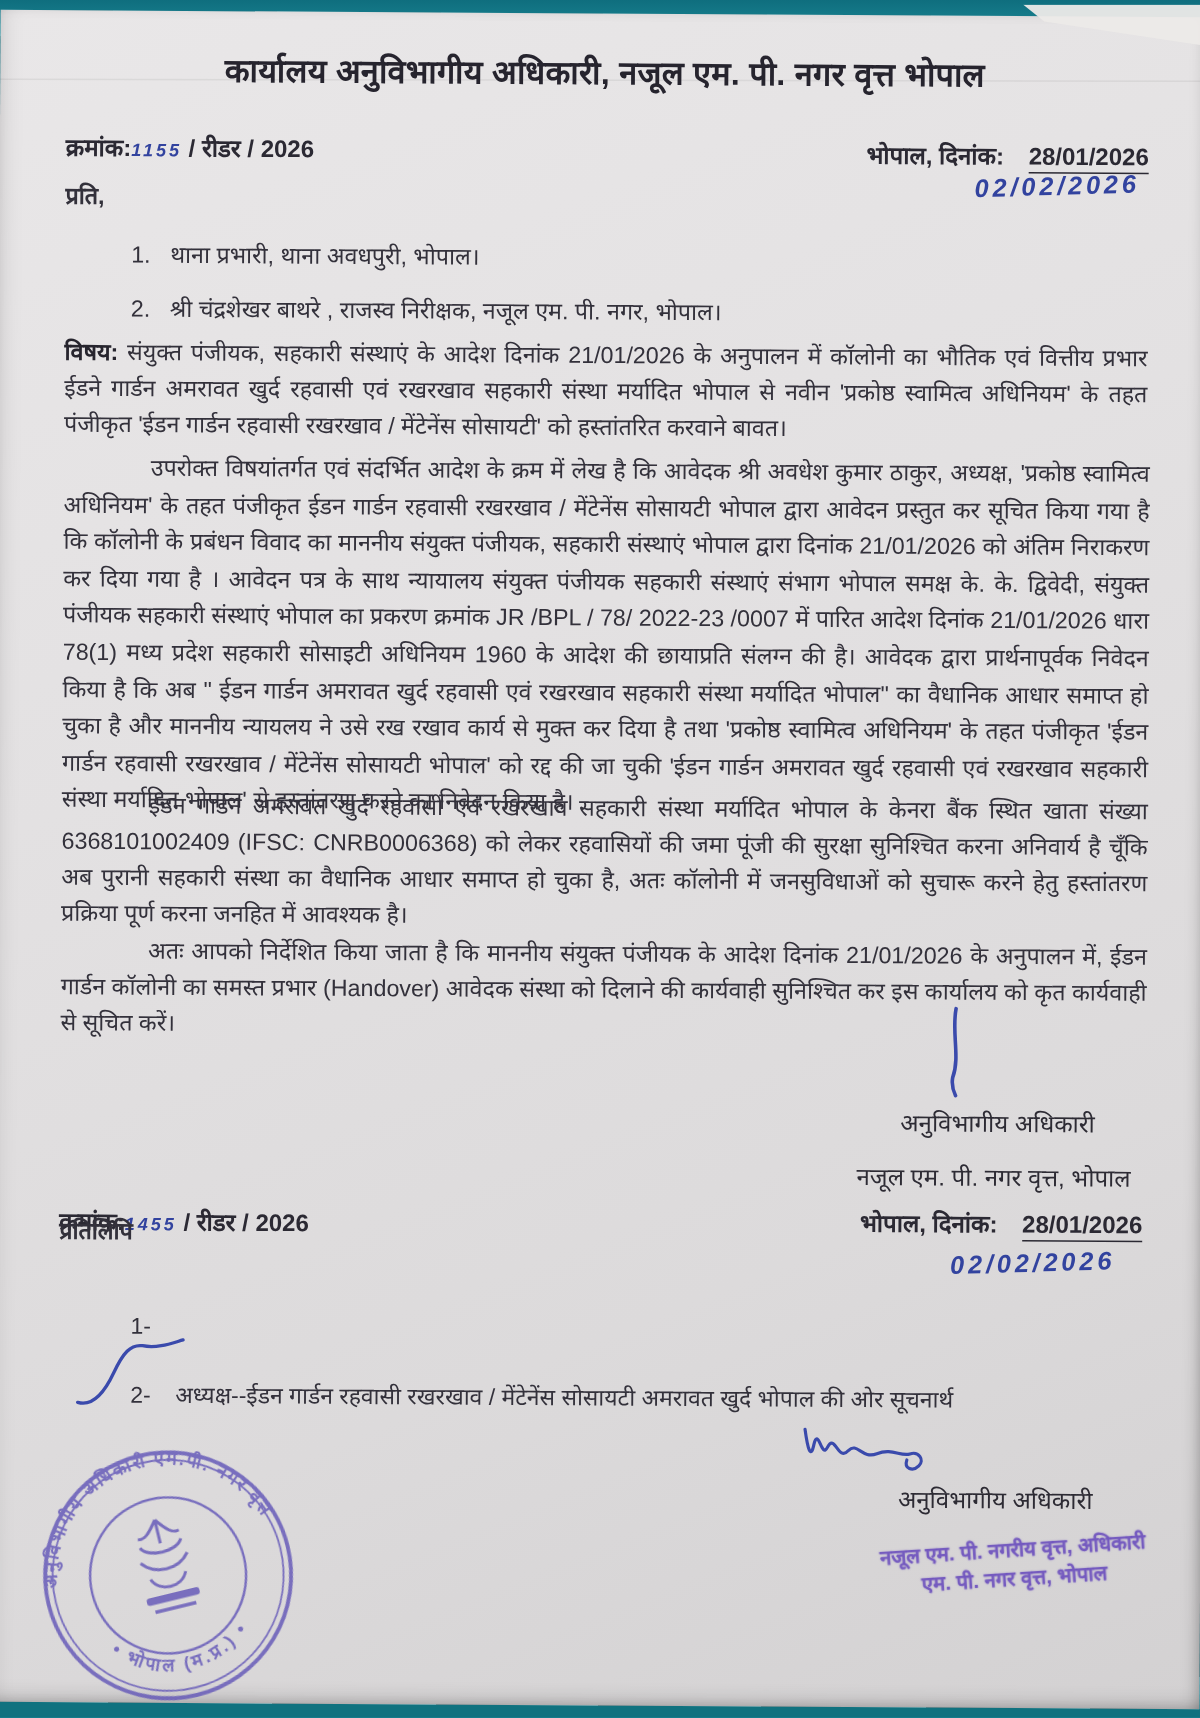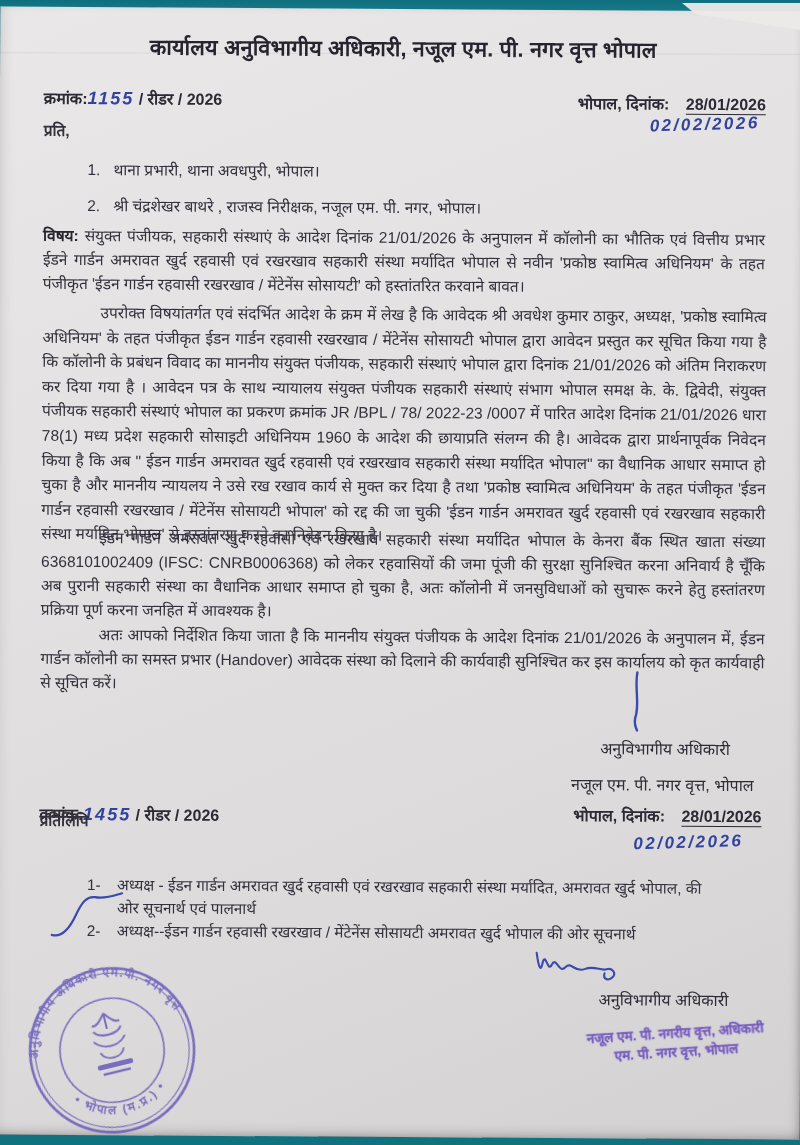--- a/index.html
+++ b/index.html
@@ -23,21 +23,21 @@
     color:#2e2c35;
   }
   .crease{position:absolute;top:44px;left:0;right:0;height:1px;background:rgba(60,60,70,.08);transform:rotate(-.25deg);}
   .abs{position:absolute;}
   .title{
     top:24px;left:0;right:0;text-align:center;
     font-size:21.5px;font-weight:700;letter-spacing:.2px;color:#26242e;
   }
   .rowline{font-size:16px;font-weight:700;color:#2b2933;}
   .hw{color:#32439f;font-style:italic;font-weight:600;}
-  .hw-num{font-size:18px;letter-spacing:2px;}
+  .hw-num{font-size:12px;letter-spacing:2px;}
   .date-ul{border-bottom:1.6px solid #2b2933;padding-bottom:1px;margin-left:12px;}
   .hw-date{font-size:17px;letter-spacing:2.5px;transform:rotate(-2deg);}
   .body-txt{font-size:15.5px;line-height:24px;text-align:justify;color:#33313b;}
   .indent{text-indent:58px;}
   .lbl-bold{font-weight:700;color:#27252e;margin-top:30px;}
   .recip{font-size:15.5px;color:#33313b;}
   .recip .num{display:inline-block;width:26px;}
   .right-txt{font-size:16px;color:#2d2b34;}
   .copy-item{font-size:15.3px;line-height:23px;color:#33313b;}
   .copy-item .num{position:absolute;left:-30px;top:0;}
@@ -93,21 +93,21 @@
   <div class="abs rowline" style="top:796px;left:44px;">
     <span>क्रमांक:</span><span class="hw hw-num">1455</span><span> / रीडर / 2026</span>
   </div>
   <div class="abs rowline" style="top:794px;right:40px;">
     <span>भोपाल, दिनांक: </span><span class="date-ul">28/01/2026</span>
   </div>
   <div class="abs hw hw-date" style="top:822px;right:58px;">02/02/2026</div>
 
   <div class="abs recip" style="top:802px;left:44px;font-weight:700;">प्रतिलिपि</div>
   <div class="abs copy-item" style="top:866px;left:122px;width:600px;">
-    <span class="num">1-</span><span>अध्यक्ष - ईडन गार्डन अमरावत खुर्द रहवासी एवं रखरखाव सहकारी संस्था मर्यादित, अमरावत खुर्द भोपाल,  की ओर  सूचनार्थ एवं पालनार्थ</span>
+    <span class="num">1-</span>
   </div>
   <div class="abs copy-item" style="top:912px;left:122px;width:630px;">
     <span class="num">2-</span><span>अध्यक्ष--ईडन गार्डन रहवासी रखरखाव / मेंटेनेंस सोसायटी अमरावत खुर्द भोपाल  की ओर  सूचनार्थ</span>
   </div>
   <svg class="abs" style="top:884px;left:54px;" width="76" height="48" viewBox="0 0 76 48">
     <path d="M3,44 C13,47 21,37 27,24 C33,11 38,5 46,6 C56,8 66,4 73,2" fill="none" stroke="#3a4aac" stroke-width="2.2" stroke-linecap="round"></path>
   </svg>
 
   <svg class="abs" style="top:933px;left:538px;" width="96" height="42" viewBox="0 0 96 42">
     <path d="M4,10 C6,24 8,30 10,20 C13,8 15,30 19,22 C24,12 26,32 33,24 C39,18 42,30 52,26 C62,22 68,28 74,26 C80,24 84,30 80,34 C76,38 70,36 72,30" fill="none" stroke="#3a4aac" stroke-width="2.1" stroke-linecap="round"></path>

